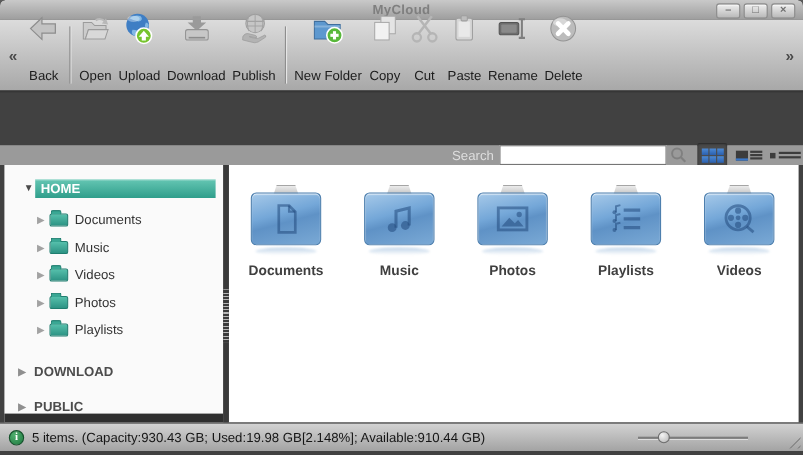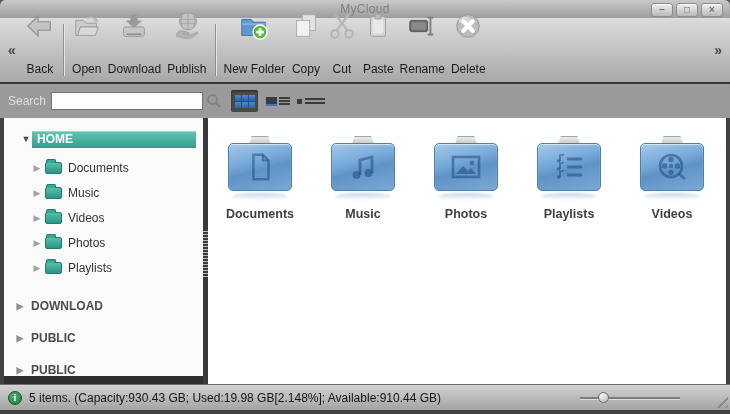--- a/index.html
+++ b/index.html
@@ -6,21 +6,21 @@
   html,body { width:730px; height:414px; }
   body { font-family: "Liberation Sans", sans-serif; background:#5a5a5a; }
 
   .window { width:730px; height:414px; background:#414141; border-radius:5px 5px 0 0;
             overflow:hidden; position:relative; display:flex; flex-direction:column; }
 
   
   .titlebar { height:18px; background:linear-gradient(#c9c9c9,#9d9d9d);
               border-radius:5px 5px 0 0; position:relative;
               display:flex; align-items:center; justify-content:center; }
-  .title-text { font-size:12px; color:#7f7f7f; font-weight:normal; letter-spacing:.3px; }
+  .title-text { font-size:12px; color:#7f7f7f; font-weight:bold; letter-spacing:.3px; }
   .win-controls { position:absolute; right:7px; top:3px; display:flex; gap:3px; }
   .win-btn { width:22px; height:14px; border:1px solid #8d8d8d; border-radius:3px;
              background:linear-gradient(#efefef,#b9b9b9); color:#6f6f6f;
              font-size:10px; line-height:11px; text-align:center; font-weight:bold;
              box-shadow: inset 0 1px 0 rgba(255,255,255,.8); cursor:default; }
 
   
   .toolbar { height:64px; background:linear-gradient(#dcdcdc,#a8a8a8);
              display:flex; align-items:center; padding:0 14px 0 4px; position:relative; }
   .tb-chevron { font-size:14px; font-weight:bold; color:#4a4a4a; padding:0 4px; }
@@ -28,22 +28,22 @@
   .tb-group { display:flex; align-items:flex-end; height:100%; padding:4px 2px 4px 2px; }
   .tb-sep { width:1px; height:52px; background:#8e8e8e; box-shadow:1px 0 0 #e6e6e6; margin:0 3px; align-self:center; }
   .tb-item { display:flex; flex-direction:column; align-items:center; justify-content:flex-end;
              padding:2px 3px; cursor:default; }
   .tb-item svg { display:block; }
   .tb-label { font-size:12px; color:#1c1c1c; margin-top:21px; white-space:nowrap; }
 
   .dark-line { height:2px; background:#363636; }
 
   
-  .searchrow { height:34px; background:#9a9a9a; display:flex; align-items:center;
-               padding:0 3px 0 8px; }
+  .searchrow { height:18px; background:#9a9a9a; display:flex; align-items:center;
+               justify-content:flex-end; padding:0 3px 0 8px;margin-top:48px; }
   .search-label { font-size:12px; color:#dedede; margin-right:5px; }
   .search-input { width:152px; height:18px; border:1px solid #757575; background:#fff;
                   font-size:11px; padding:0 4px; outline:none; }
   .search-icon-box { width:22px; height:20px; display:flex; align-items:center; justify-content:center; }
   .view-btn { width:27px; height:22px; display:flex; align-items:center; justify-content:center;
               margin-left:6px; border-radius:2px; cursor:default; }
   .view-btn.active { background:#4a4a4a; box-shadow: inset 0 1px 2px rgba(0,0,0,.5); }
   .grid-ico { display:grid; grid-template-columns:repeat(3,6px); grid-template-rows:repeat(2,6px); gap:1px; }
   .grid-ico i { background:linear-gradient(#4d8ad4,#2a5fae); }
   .list-ico { display:flex; align-items:center; gap:2px; }
@@ -148,20 +148,32 @@
             <polygon points="26,6 28,12 22,11" fill="#b8b8b8"></polygon>
             <path d="M4 26 V10 h8 l3 3 h11 v4 H9 l-3 9 z" fill="#cccccc" stroke="#9b9b9b"></path>
             <path d="M9 17 h19 l-3 9 H6 z" fill="#d8d8d8" stroke="#9b9b9b"></path>
           </svg>
         </span>
         <span class="tb-label">Open</span>
       </div>
       <div class="tb-item">
         <span>
           <svg width="30" height="30" viewBox="0 0 32 32">
+            <circle cx="14" cy="12.5" r="11" fill="#3f7ec4"></circle>
+            <path d="M6 6 q5 -4 11 -2 q3 4 -2 5 q-6 -1 -9 -3z M9 17 q6 0 8 4 q-1 4 -6 2 q-4 -2 -2 -6z M22 10 q4 1 2 5 q-3 1 -3 -2z" fill="#8fc2ea" opacity=".85"></path>
+            <ellipse cx="10" cy="6.5" rx="6" ry="3" fill="rgba(255,255,255,.35)"></ellipse>
+            <circle cx="20" cy="23" r="7.5" fill="#76c42e" stroke="#fff" stroke-width="1.5"></circle>
+            <polygon points="20,18 25,24 22,24 22,27.5 18,27.5 18,24 15,24" fill="#fff"></polygon>
+          </svg>
+        </span>
+        <span class="tb-label">Upload</span>
+      </div>
+      <div class="tb-item">
+        <span>
+          <svg width="30" height="30" viewBox="0 0 32 32">
             <polygon points="12,4 20,4 20,10 25,10 16,18 7,10 12,10" fill="#9a9a9a"></polygon>
             <rect x="5" y="17" width="22" height="10" rx="2" fill="#c7c7c7" stroke="#939393"></rect>
             <rect x="8" y="24" width="16" height="1.6" fill="#8c8c8c"></rect>
           </svg>
         </span>
         <span class="tb-label">Download</span>
       </div>
       <div class="tb-item">
         <span>
           <svg width="30" height="30" viewBox="0 0 32 32">

